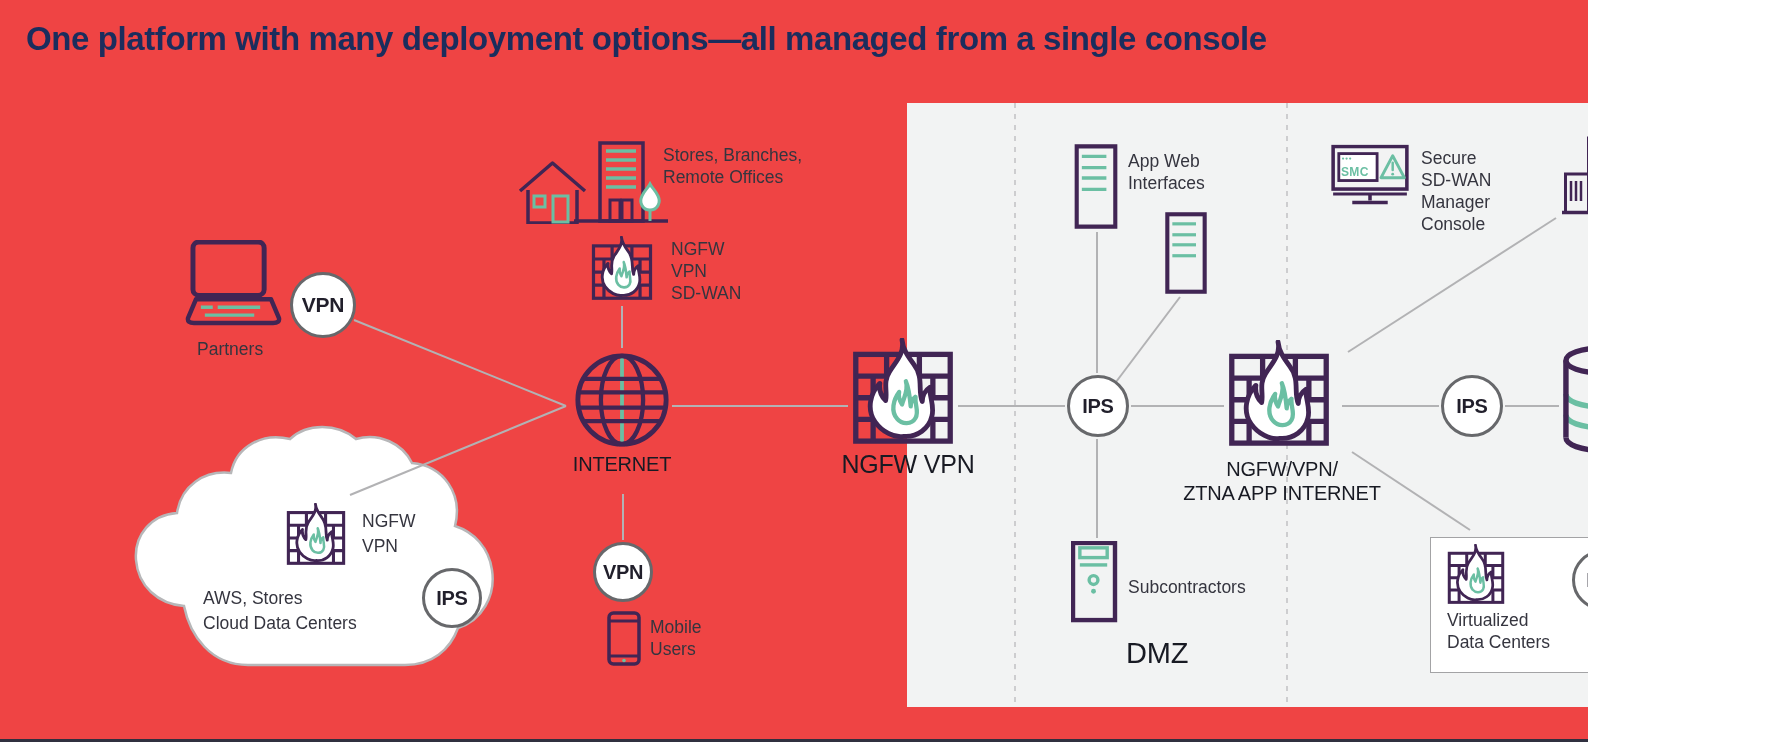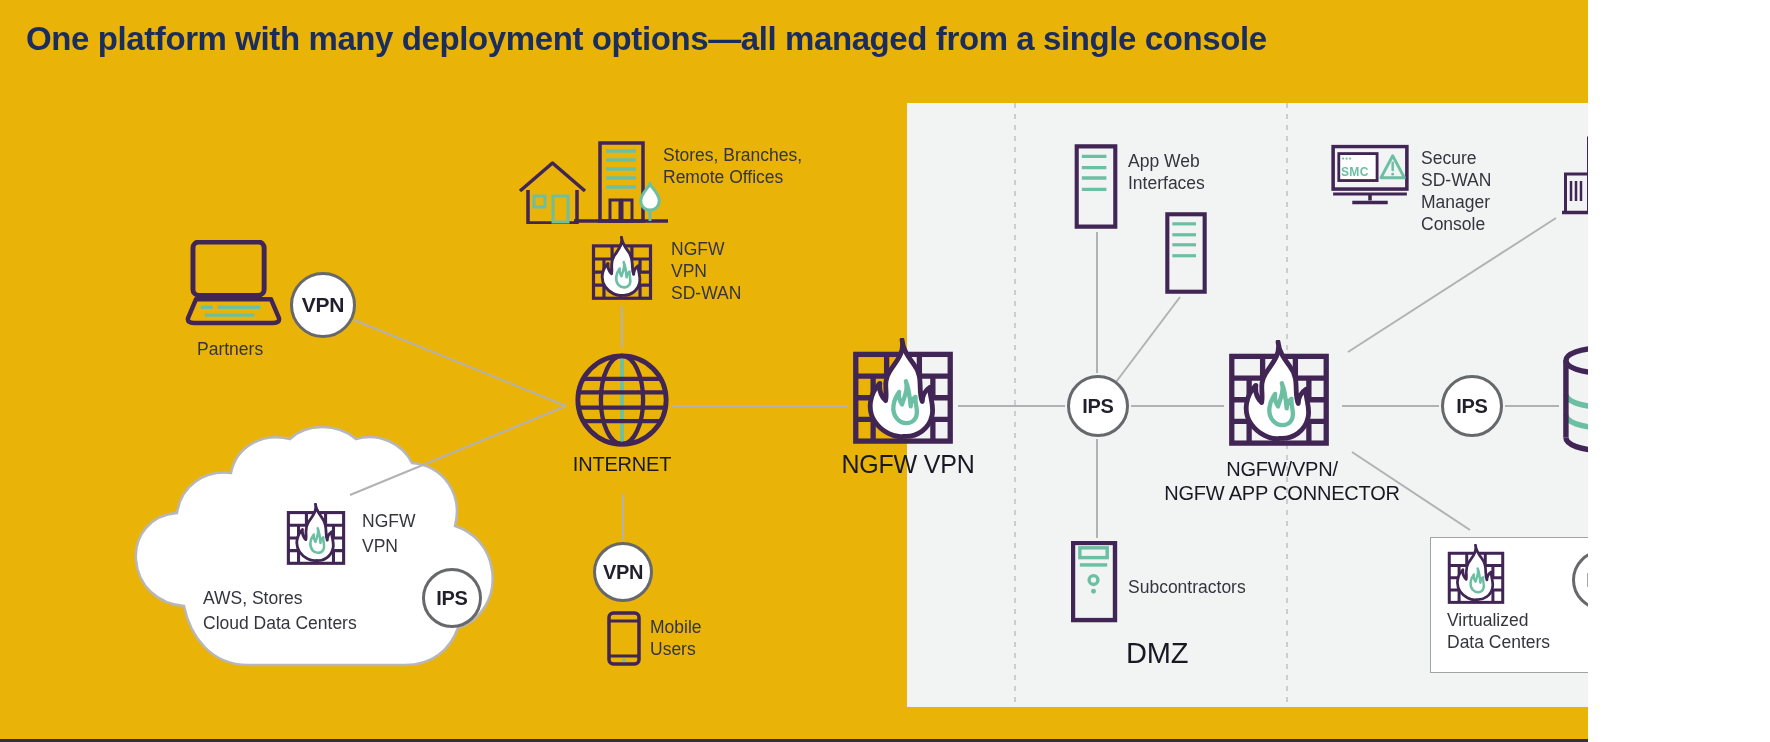--- a/index.html
+++ b/index.html
@@ -2,21 +2,21 @@
 <html style="--navy: #1b2d5d; --purple: #412554; --teal: #6bbfa3; --label: #35353f; --bold: #181a23; --line: #b2b2b4; --circle: #67686b; --panel: #f2f3f3; --dashed: #cdcdcf; --cloud: #b7b7b9; --box: #a3a3a5; --rule: #30303f;"><head>
 <meta charset="utf-8">
 <style>
   :root{
     --navy:#1b2d5d; --purple:#412554; --teal:#6bbfa3; --label:#35353f;
     --bold:#181a23; --line:#b2b2b4; --circle:#67686b; --panel:#f2f3f3;
     --dashed:#cdcdcf; --cloud:#b7b7b9; --box:#a3a3a5; --rule:#30303f;
   }
   html,body{margin:0;padding:0;background:#fff;}
   #stage{
-    position:relative;width:1588px;height:742px;background:#eab308;overflow:hidden;
+    position:relative;width:1588px;height:742px;background:#ef4444;overflow:hidden;
     font-family:"Liberation Sans","DejaVu Sans",sans-serif;
   }
   #title{
     position:absolute;left:26px;top:20px;font-size:33px;font-weight:bold;
     color:var(--navy);letter-spacing:-0.4px;white-space:nowrap;
   }
   #panel{
     position:absolute;left:907px;top:103px;width:810px;height:604px;
     background:var(--panel);
   }
@@ -303,21 +303,21 @@
       <use href="#sym-tower"></use>
     </svg>
   <div class="lbl" style="left:1128px;top:576px">Subcontractors</div>
   <div class="blbl" style="left:1126px;top:641px;font-size:29px">DMZ</div>
 
   <svg class="ic" style="left:1226px;top:340px" width="106" height="106" viewBox="0 0 110 110">
       <use href="#sym-fw"></use>
     </svg>
   <div class="blbl" style="left:1132px;top:457px;width:300px;text-align:center">
     <div>NGFW/VPN/</div>
-    <div>NGFW APP CONNECTOR</div>
+    <div>ZTNA APP INTERNET</div>
   </div>
 
   <svg class="ic" style="left:1331px;top:144px" width="78" height="66" viewBox="0 0 110 92">
       <use href="#sym-monitor"></use>
     </svg>
   <div class="lbl" style="left:1421px;top:147px">
     <div>Secure</div>
     <div>SD-WAN</div>
     <div>Manager</div>
     <div>Console</div>

